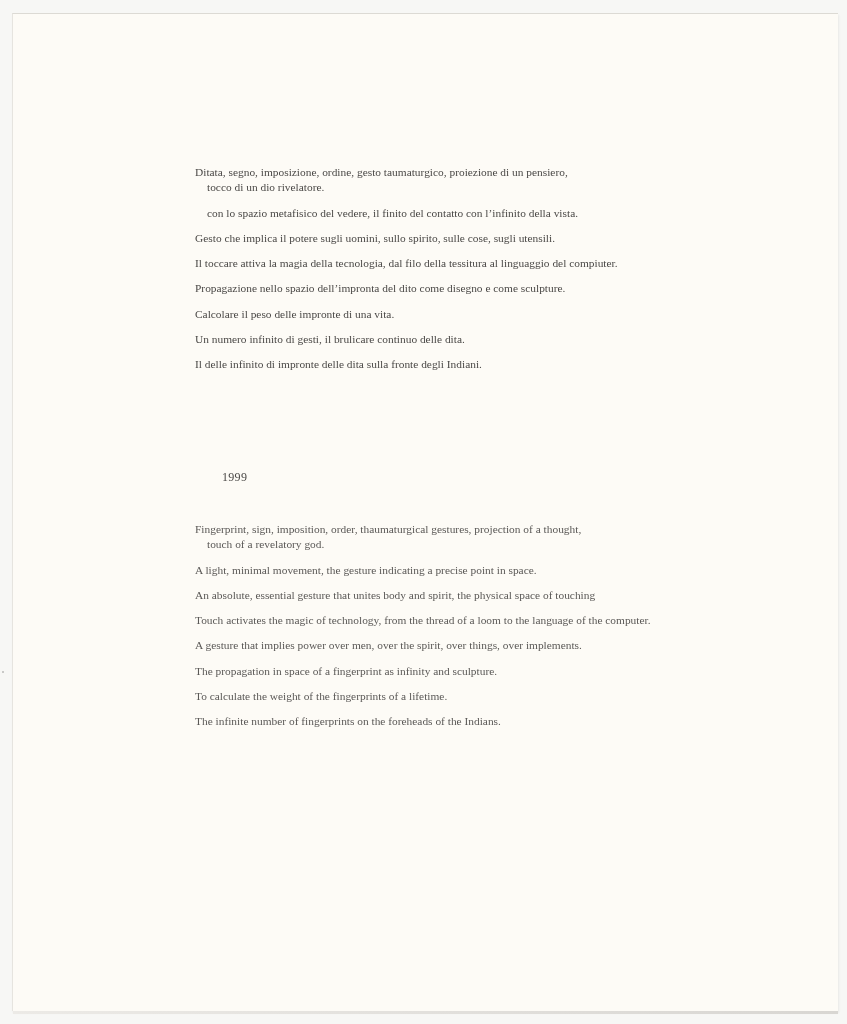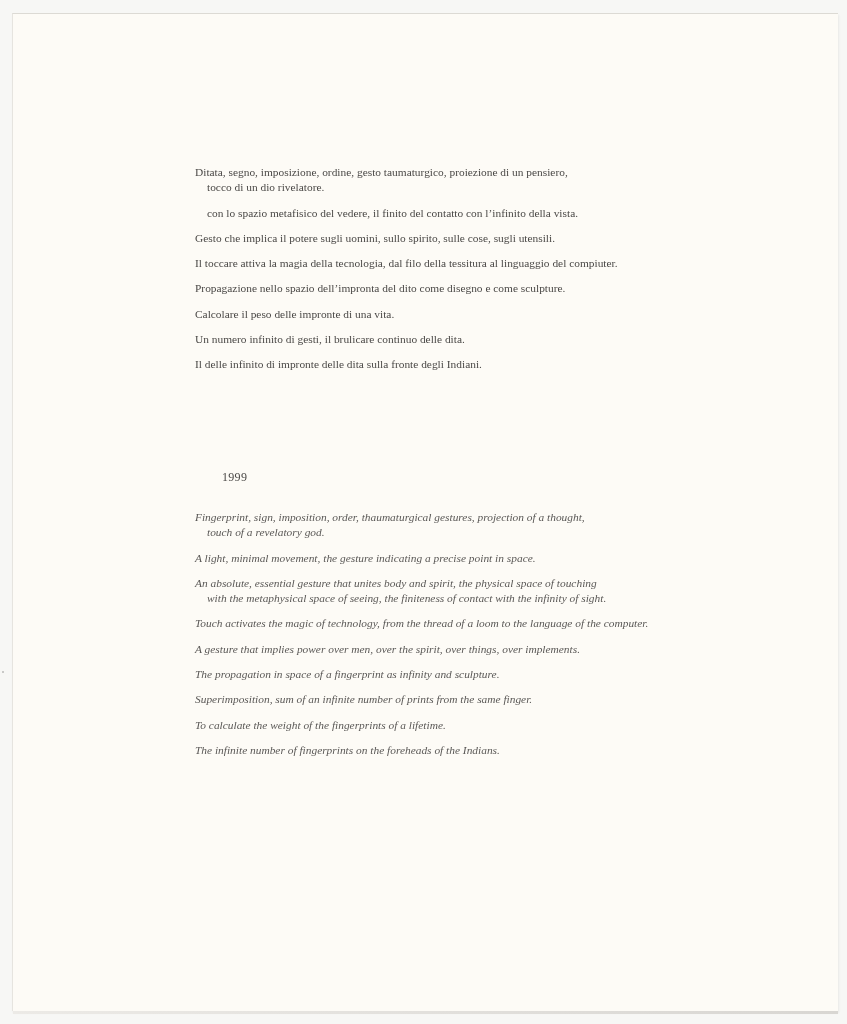--- a/index.html
+++ b/index.html
@@ -39,21 +39,21 @@
       width: 2px;
       height: 2px;
       background: #c9c9c7;
     }
     .block {
       position: absolute;
       left: 195px;
       color: #4a4846;
       font-size: 11.4px;
     }
-    .block.it { top: 510px; font-style: italic; color: #5a5856; }
+    .block.it { top: 522px; color: #5a5856; }
     .block.ital { top: 165px; }
     .stanza {
       margin: 0 0 10px 0;
       line-height: 15.3px;
       white-space: nowrap;
     }
     .stanza .l2 {
       display: block;
       padding-left: 12px;
     }
@@ -82,20 +82,19 @@
   <p class="stanza"><span>Calcolare il peso delle impronte di una vita.</span></p>
   <p class="stanza"><span>Un numero infinito di gesti, il brulicare continuo delle dita.</span></p>
   <p class="stanza"><span>Il delle infinito di impronte delle dita sulla fronte degli Indiani.</span></p>
 </div>
 
 <div class="year">1999</div>
 
 <div class="block it">
   <p class="stanza"><span>Fingerprint, sign, imposition, order, thaumaturgical gestures, projection of a thought,</span><span class="l2">touch of a revelatory god.</span></p>
   <p class="stanza"><span>A light, minimal movement, the gesture indicating a precise point in space.</span></p>
-  <p class="stanza"><span>An absolute, essential gesture that unites body and spirit, the physical space of touching</span><span class="l2">with the metaphysical space of seeing, the finiteness of contact with the infinity of sight.</span></p>
+  <p class="stanza"><span>An absolute, essential gesture that unites body and spirit, the physical space of touching</span></p>
   <p class="stanza"><span>Touch activates the magic of technology, from the thread of a loom to the language of the computer.</span></p>
   <p class="stanza"><span>A gesture that implies power over men, over the spirit, over things, over implements.</span></p>
   <p class="stanza"><span>The propagation in space of a fingerprint as infinity and sculpture.</span></p>
-  <p class="stanza"><span>Superimposition, sum of an infinite number of prints from the same finger.</span></p>
   <p class="stanza"><span>To calculate the weight of the fingerprints of a lifetime.</span></p>
   <p class="stanza"><span>The infinite number of fingerprints on the foreheads of the Indians.</span></p>
 </div>
 
 </body></html>

